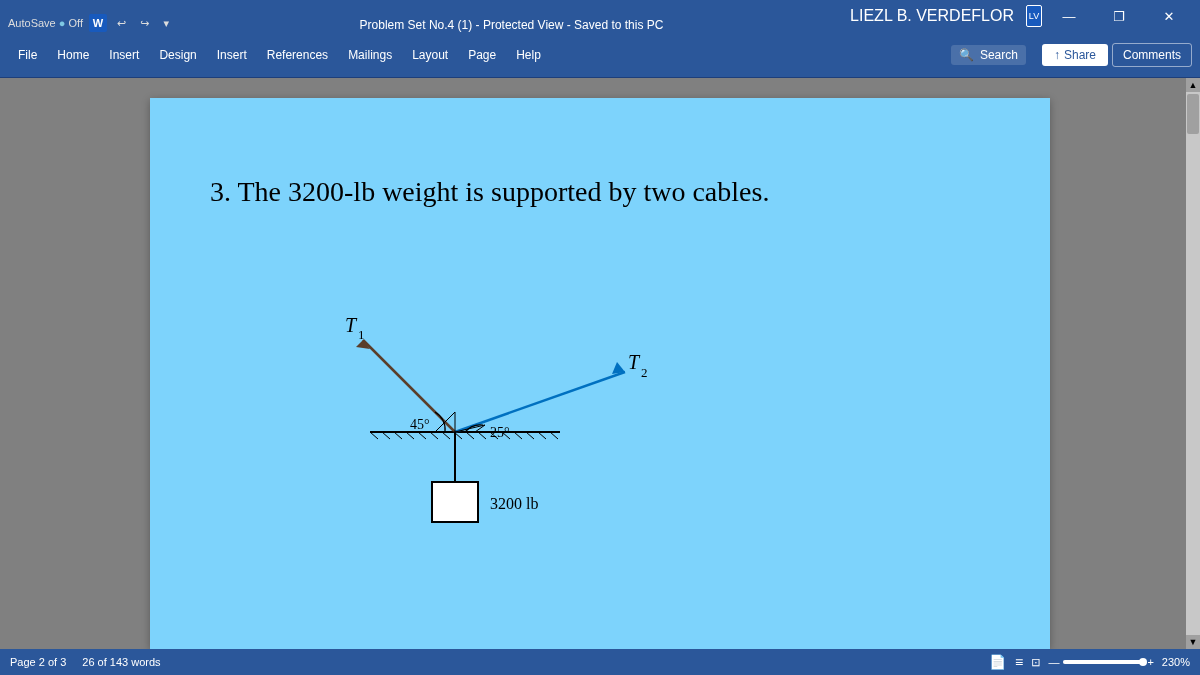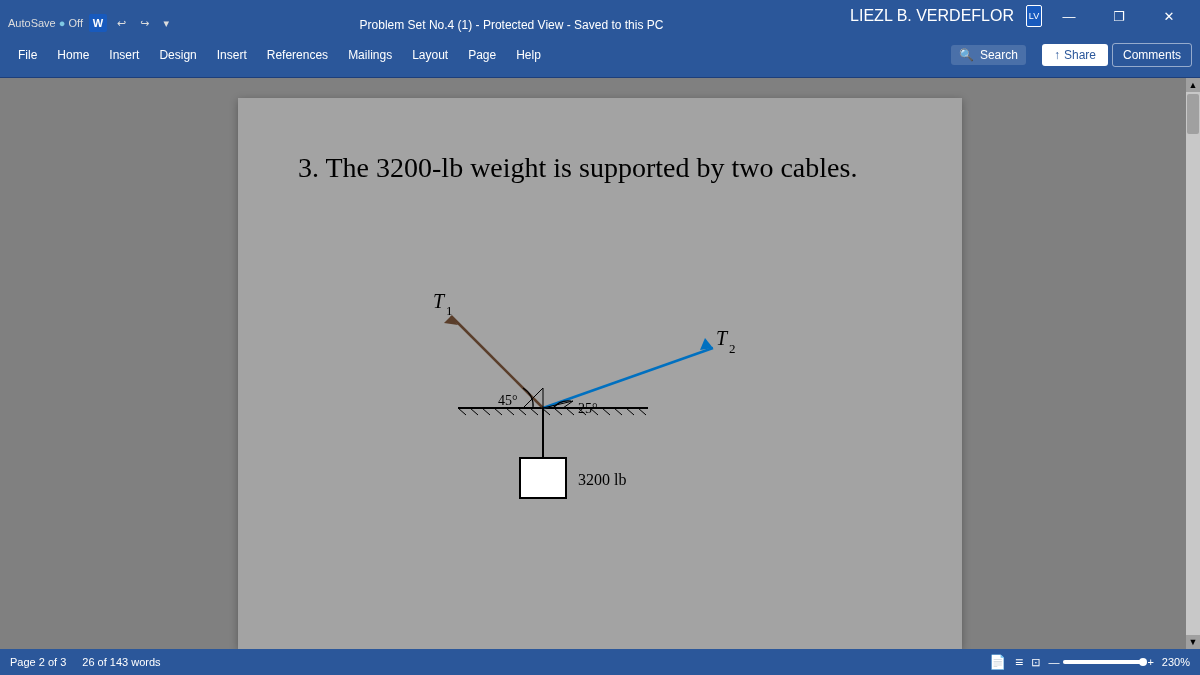--- a/index.html
+++ b/index.html
@@ -83,24 +83,24 @@
     #doc-area {
       background: #808080;
       height: calc(675px - 32px - 46px - 26px);
       overflow: hidden;
       display: flex;
       justify-content: center;
       padding: 20px 0 0 0;
       position: relative;
     }
     #doc-page {
-      background: #a3a3a3;
-      width: 724px;
+      background: #7dd3fc;
+      width: 900px;
       min-height: 520px;
-      padding: 50px 60px;
+      padding: 74px 60px;
       box-shadow: 0 2px 8px rgba(0,0,0,0.3);
       position: relative;
     }
 
     
     #scrollbar-right {
       position: absolute;
       right: 0;
       top: 0;
       bottom: 0;

